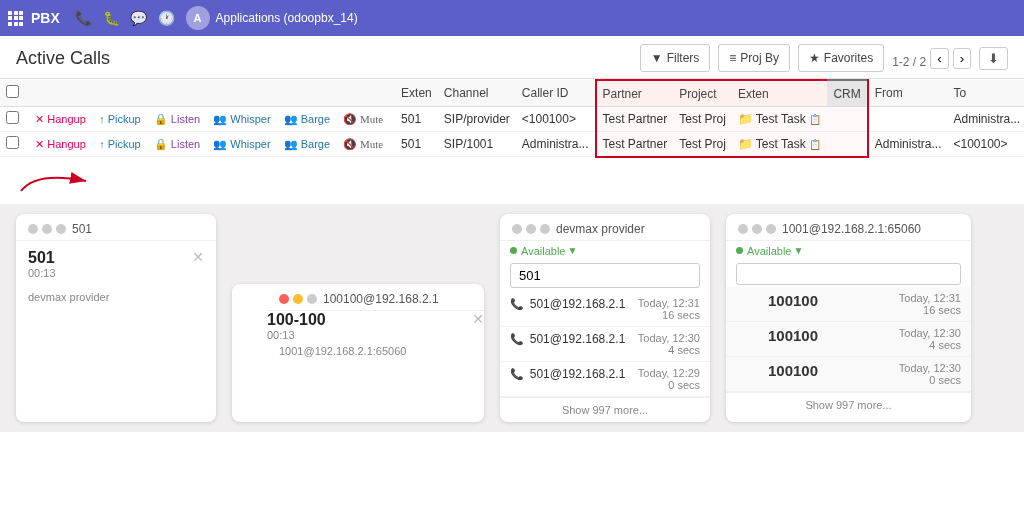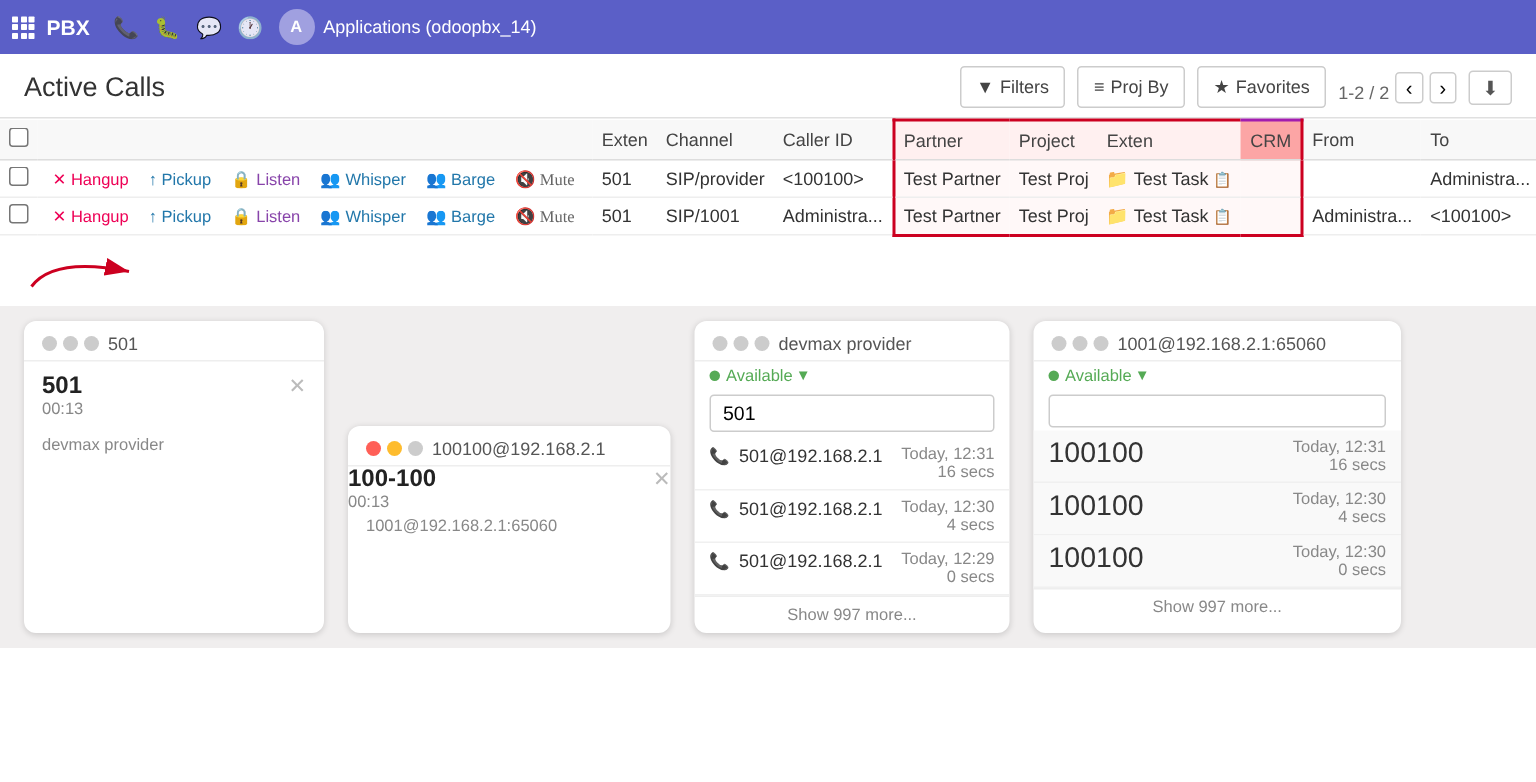--- a/index.html
+++ b/index.html
@@ -63,36 +63,36 @@
 
     
     .small-card { width: 200px; }
     .small-card .call-info { padding: 8px 12px; }
     .call-number { font-size: 16px; font-weight: bold; color: #222; }
     .call-duration { font-size: 11px; color: #888; }
     .close-btn { float: right; color: #bbb; cursor: pointer; font-size: 14px; }
     .call-provider { font-size: 11px; color: #888; padding: 4px 12px 8px; }
 
     
-    .small-card2 { width: 215px; }
+    .small-card2 { width: 252px; padding-left: 35px; }
 
     
     .dialer-card { width: 210px; }
     .dialer-input { border: 1px solid #ccc; border-radius: 3px; margin: 6px 10px; padding: 4px 8px; font-size: 13px; }
     .call-history-item { display: flex; justify-content: space-between; align-items: flex-start; padding: 5px 10px; border-bottom: 1px solid #f0f0f0; }
     .call-hist-left { display: flex; align-items: flex-start; gap: 6px; }
     .phone-icon-small { color: #777; font-size: 11px; margin-top: 1px; }
     .call-hist-number { font-size: 12px; color: #333; }
     .call-hist-right { text-align: right; font-size: 11px; color: #888; }
     .show-more { text-align: center; padding: 6px; color: #888; font-size: 11px; cursor: pointer; border-top: 1px solid #eee; }
 
     
     .right-card { width: 245px; }
     .right-hist-item { display: flex; justify-content: space-between; align-items: flex-start; padding: 5px 10px; border-bottom: 1px solid #f0f0f0; background: #f9f9f9; }
-    .right-number-big { font-size: 19px; font-weight: 400; color: #333; }
+    .right-number-big { font-size: 15px; font-weight: 700; color: #333; margin-left: 32px; }
 
     .table-wrapper { position: relative; }
   </style>
 </head>
 <body>
 
 <nav class="navbar">
   <div class="navbar-brand">
     <div class="grid-icon">
       <span></span>
@@ -150,21 +150,21 @@
       <thead>
         <tr>
           <th class="checkbox-col"><input type="checkbox" style=""></th>
           <th></th>
           <th>Exten</th>
           <th>Channel</th>
           <th>Caller ID</th>
           <th style="background:#fff0f0; border-top:2px solid #cc0020; border-left:2px solid #cc0020;">Partner</th>
           <th style="background:#fff0f0; border-top:2px solid #cc0020;">Project</th>
           <th style="background:#fff0f0; border-top:2px solid #cc0020;">Exten</th>
-          <th style="background:#fca5a5; border-top:2px solid #a21caf; border-right:2px solid #cc0020;">CRM</th>
+          <th style="background:#e5e5e5; border-top:2px solid #737373; border-right:2px solid #cc0020;">CRM</th>
           <th>From</th>
           <th>To</th>
 
         </tr>
       </thead>
       <tbody>
 
         <tr>
           <td><input type="checkbox" style=""></td>
           <td>

